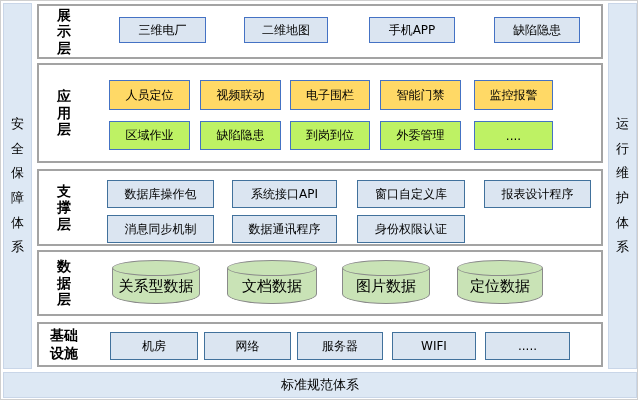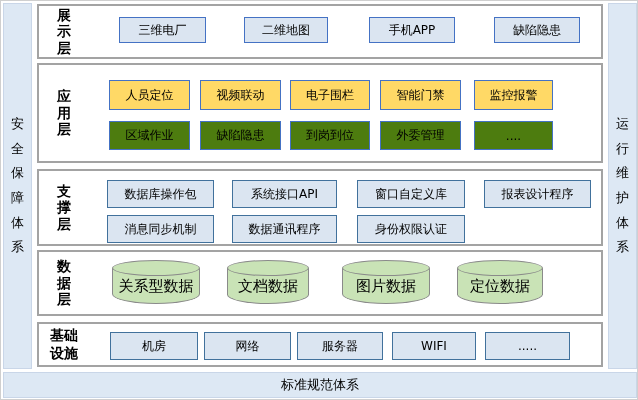--- a/index.html
+++ b/index.html
@@ -63,21 +63,21 @@
   .box{
     position:absolute;
     display:flex;align-items:center;justify-content:center;
     font-size:12px;color:#000;
     border:1px solid #4472c4;
     box-sizing:border-box;
     background:#dbe5f1;
     white-space:nowrap;
   }
   .box.yellow{background:#ffd966;border-color:#4472c4;}
-  .box.green{background:#4d7c0f;border-color:#4472c4;}
+  .box.green{background:#bef264;border-color:#4472c4;}
   .box.steel{border-color:#41719c;}
   
   .cylinder{
     position:absolute;
     top:16px;height:36px;
     background:#c9e3b6;
     border:1px solid #8a8a8a;
     border-top:none;
     border-radius:0 0 44px 44px / 0 0 10px 10px;
     box-sizing:border-box;
@@ -152,21 +152,21 @@
   </div>
 
   <div class="layer" style="top:249px;height:66px">
     <div class="layer-label">
       <div class="stack3">数据层</div>
     </div>
     <div class="cylinder" style="left:73px;width:88px">
       <div class="cyl-top"></div>
       <div class="cyl-label">关系型数据</div>
     </div>
-    <div class="cylinder" style="left:188px;width:82px">
+    <div class="cylinder" style="left:188px;width:90px">
       <div class="cyl-top"></div>
       <div class="cyl-label">文档数据</div>
     </div>
     <div class="cylinder" style="left:303px;width:88px">
       <div class="cyl-top"></div>
       <div class="cyl-label">图片数据</div>
     </div>
     <div class="cylinder" style="left:418px;width:86px">
       <div class="cyl-top"></div>
       <div class="cyl-label">定位数据</div>

